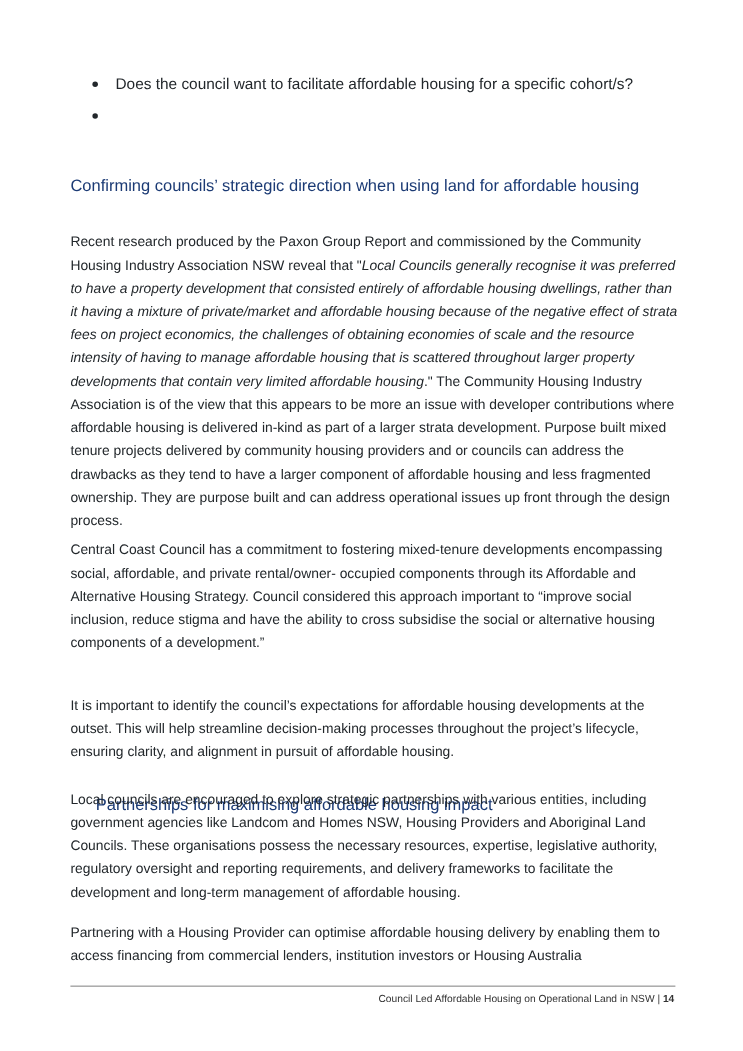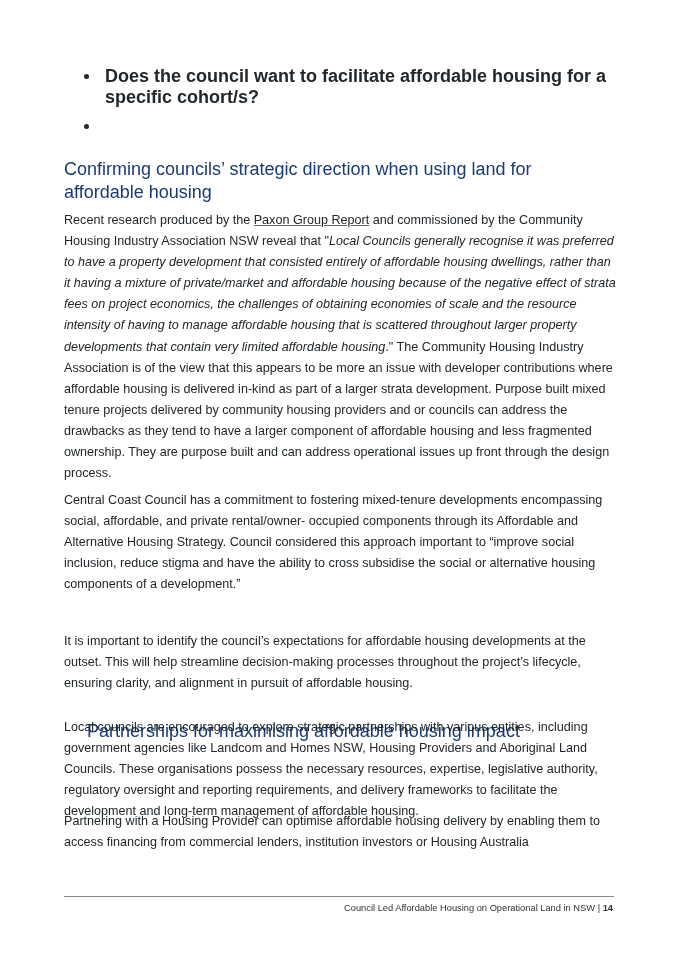--- a/index.html
+++ b/index.html
@@ -1,24 +1,24 @@
 <!DOCTYPE html>
 <html><head>
 <meta charset="utf-8">
 <style>
   html, body { margin: 0; padding: 0; background: #ffffff; }
   body { width: 675px; height: 955px; position: relative; overflow: hidden;
          font-family: "Liberation Sans", sans-serif; color: #22272b; }
   .page { position: absolute; left: 64px; top: 0; width: 552px; }
   .bullets { list-style: none; margin: 0; padding: 0; position: absolute; top: 66px; left: 20px; width: 532px; }
-  .bullets li { position: relative; padding-left: 21px; font-size: 18px; line-height: 21px; margin-bottom: 8px; font-weight: bold; }
+  .bullets li { position: relative; padding-left: 21px; font-size: 14px; line-height: 21px; margin-bottom: 8px; }
   .bullets li .dot { position: absolute; left: 0; top: 8px; width: 5px; height: 5px; border-radius: 50%; background: #22272b; }
-  h2 { position: absolute; margin: 0; font-weight: normal; color: #1b3a74; font-size: 18px; line-height: 23px; width: 552px; }
+  h2 { position: absolute; margin: 0; font-weight: normal; color: #1b3a74; font-size: 15px; line-height: 23px; width: 552px; }
   p { position: absolute; margin: 0; font-size: 12.6px; line-height: 21.1px; width: 552px; }
-  .link { color: #22272b; text-decoration: underline; text-decoration-color: #666; }
+  .link { color: #22272b; text-decoration-color: #666; }
   .quote { font-style: italic; }
   .footer-line { position: absolute; left: 64px; top: 896px; width: 550px; height: 1px; background: #8a8a8a; }
   .footer { position: absolute; right: 62px; top: 903px; font-size: 9.3px; color: #333; }
   .footer .pg { font-weight: bold; }
 </style>
 </head>
 <body>
 
 <div class="page">
   <ul class="bullets">
@@ -31,17 +31,17 @@
   <p style="top:210px;"><span>Recent research produced by the </span><span class="link">Paxon Group Report</span><span> and commissioned by the Community Housing Industry Association NSW reveal that "</span><span class="quote">Local Councils generally recognise it was preferred to have a property development that consisted entirely of affordable housing dwellings, rather than it having a mixture of private/market and affordable housing because of the negative effect of strata fees on project economics, the challenges of obtaining economies of scale and the resource intensity of having to manage affordable housing that is scattered throughout larger property developments that contain very limited affordable housing</span><span>."  The Community Housing Industry Association is of the view that this appears to be more an issue with developer contributions where affordable housing is delivered in-kind as part of a larger strata development. Purpose built mixed tenure projects delivered by community housing providers and or councils can address the drawbacks as they tend to have a larger component of affordable housing and less fragmented ownership.  They are purpose built and can address operational issues up front through the design process.</span></p>
 
   <p style="top:490px;">Central Coast Council has a commitment to fostering mixed-tenure developments encompassing social, affordable, and private rental/owner- occupied components through its Affordable and Alternative Housing Strategy. Council considered this approach important to “improve social inclusion, reduce stigma and have the ability to cross subsidise the social or alternative housing components of a development.”</p>
 
   <p style="top:631px;">It is important to identify the council’s expectations for affordable housing developments at the outset. This will help streamline decision-making processes throughout the project’s lifecycle, ensuring clarity, and alignment in pursuit of affordable housing.</p>
 
   <h2 style="top:720px;margin-left:23px;">Partnerships for maximising affordable housing impact</h2>
 
   <p style="top:717px;">Local councils are encouraged to explore strategic partnerships with various entities, including government agencies like Landcom and Homes NSW, Housing Providers and Aboriginal Land Councils. These organisations possess the necessary resources, expertise, legislative authority, regulatory oversight and reporting requirements, and delivery frameworks to facilitate the development and long-term management of affordable housing.</p>
 
-  <p style="top:811px;">Partnering with a Housing Provider can optimise affordable housing delivery by enabling them to access financing from commercial lenders, institution investors or Housing Australia</p>
+  <p style="top:838px;">Partnering with a Housing Provider can optimise affordable housing delivery by enabling them to access financing from commercial lenders, institution investors or Housing Australia</p>
 </div>
 
 <div class="footer-line"></div>
 <div class="footer"><span>Council Led Affordable Housing on Operational Land in NSW</span><span> | </span><span class="pg">14</span></div>
 
 </body></html>

